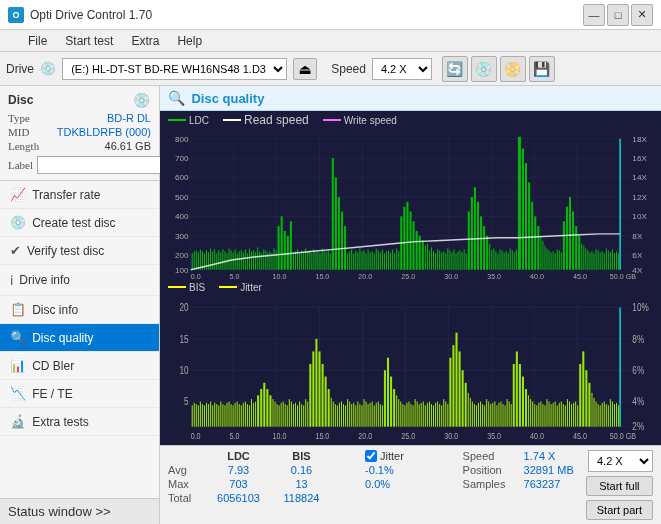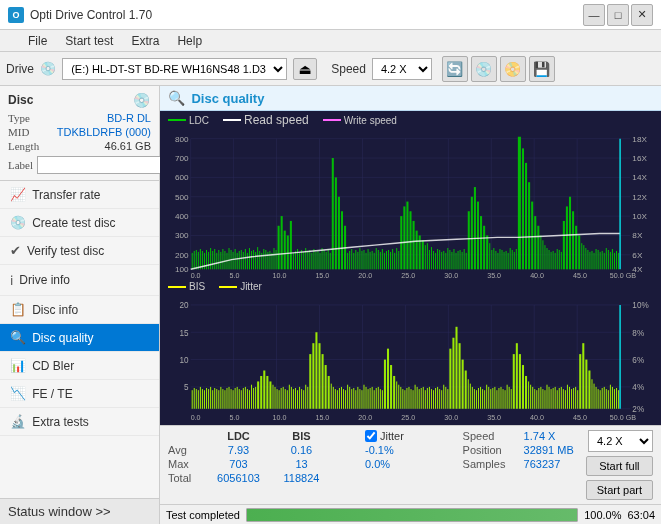--- a/index.html
+++ b/index.html
@@ -957,22 +957,14 @@
         <select style="height:22px; border:1px solid #adadad; background:white; padding:0 4px; font-size:11px; min-width:65px;">
           <option>4.2 X</option>
         </select>
         <div class="start-buttons">
           <button class="start-btn">Start full</button>
           <button class="start-btn">Start part</button>
         </div>
       </div>
     </div>
 
-    <div class="progress-bar-area">
-      <span>Test completed</span>
-      <div class="progress-bar-container">
-        <div class="progress-bar-fill" style="width:100%;"></div>
-      </div>
-      <span>100.0%</span>
-      <span>63:04</span>
-    </div>
   </div>
 </div>
 
 </body></html>

